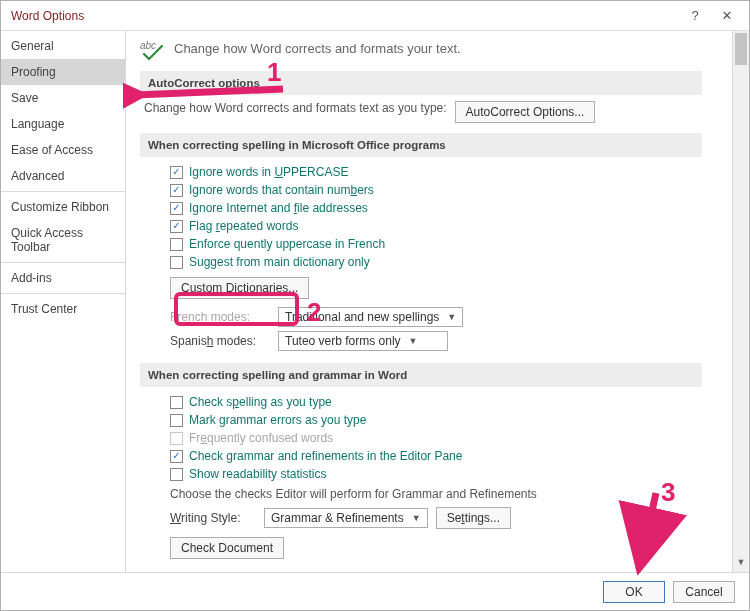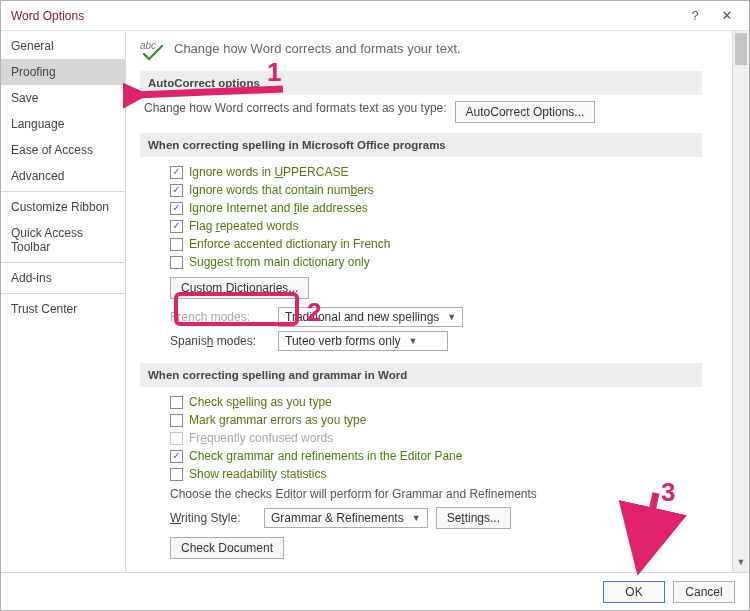--- a/index.html
+++ b/index.html
@@ -99,21 +99,21 @@
     display:inline-flex; align-items:center;
     padding: 3px 10px;
     border:1px solid #adadad;
     background:#f8f8f8;
     color:#333;
     font-size:12px;
     cursor:default;
   }
   .btn.primary { border:1px solid #3b78bd; }
 
-  .chk-row { display:flex; align-items:center; gap:6px; padding:2px 0 2px 30px; color:#4d7c0f;}
+  .chk-row { display:flex; align-items:center; gap:6px; padding:2px 0 2px 30px; color:#0f766e;}
   .chk {
     width:13px; height:13px; border:1px solid #888; background:#fff;
     display:inline-flex; align-items:center; justify-content:center;
     font-size:10px; color:#2a6fbf; line-height:1;
   }
   .chk.checked::after { content:"✓"; }
   .chk.disabled { border-color:#c7c7c7; }
   .chk-row.disabled { color:#a8a8a8; }
 
   .indent-btn { margin:6px 0 6px 30px; }
@@ -218,21 +218,21 @@
           <div class="chk-row">
             <span class="chk checked"></span>
             <span>Ignore Internet and <span class="ul">f</span>ile addresses</span>
           </div>
           <div class="chk-row">
             <span class="chk checked"></span>
             <span>Flag <span class="ul">r</span>epeated words</span>
           </div>
           <div class="chk-row">
             <span class="chk"></span>
-            <span>Enforce accented dictionary in French</span>
+            <span>Enforce quently uppercase in French</span>
           </div>
           <div class="chk-row">
             <span class="chk"></span>
             <span>Suggest from main dictionary only</span>
           </div>
         </div>
 
       <div class="indent-btn">
         <span class="btn">
           <span>Custom Dictionaries...</span>

